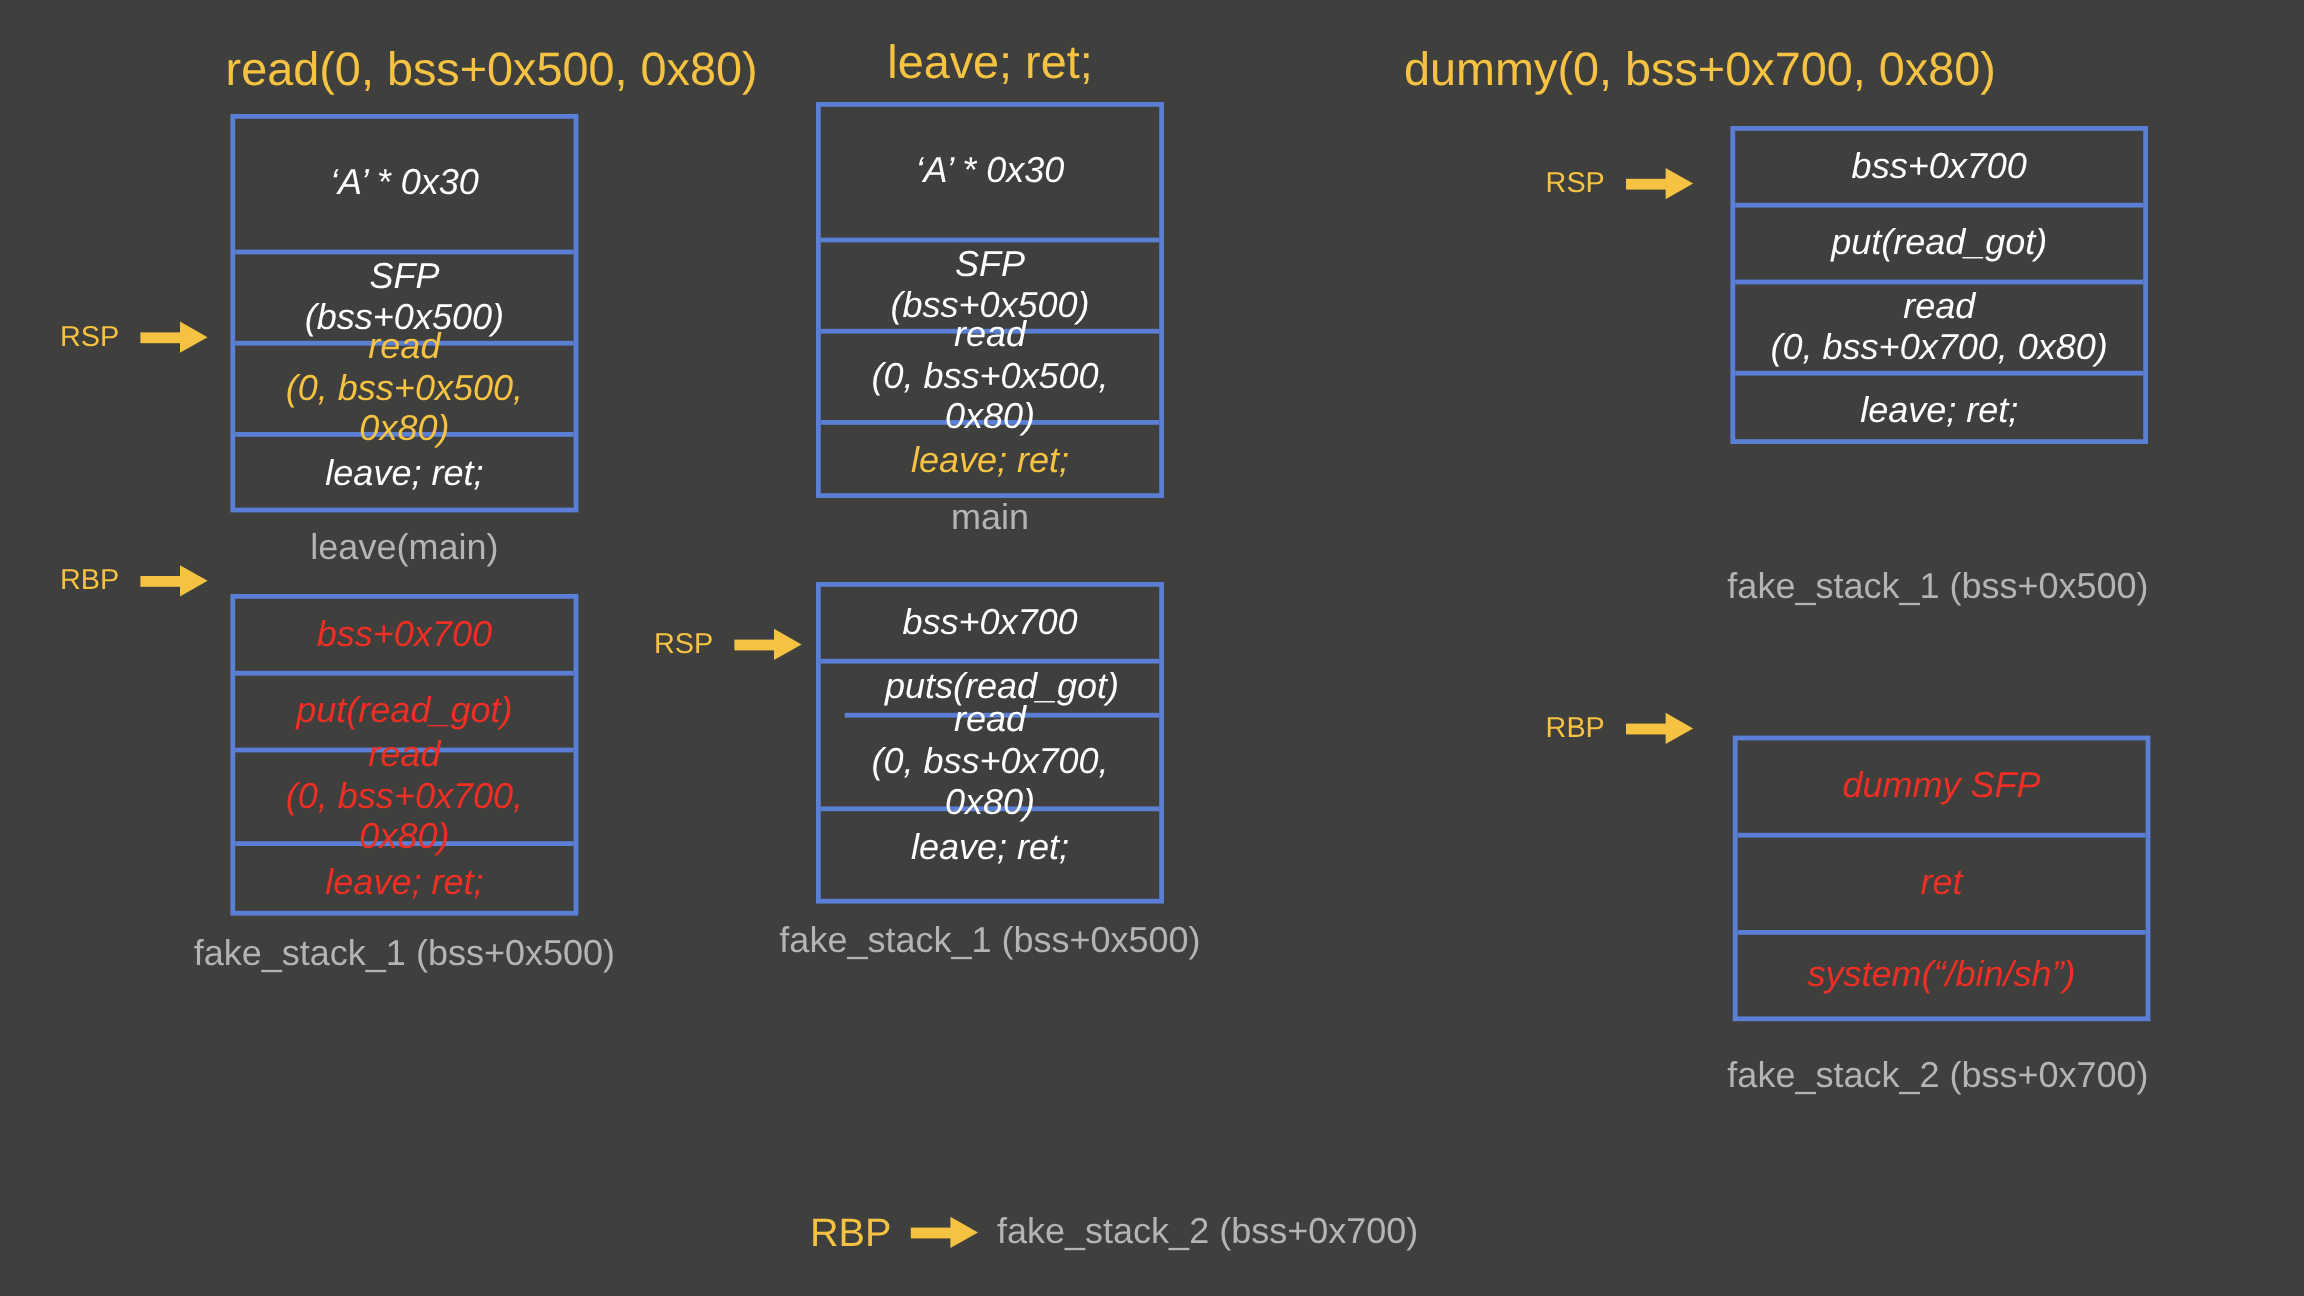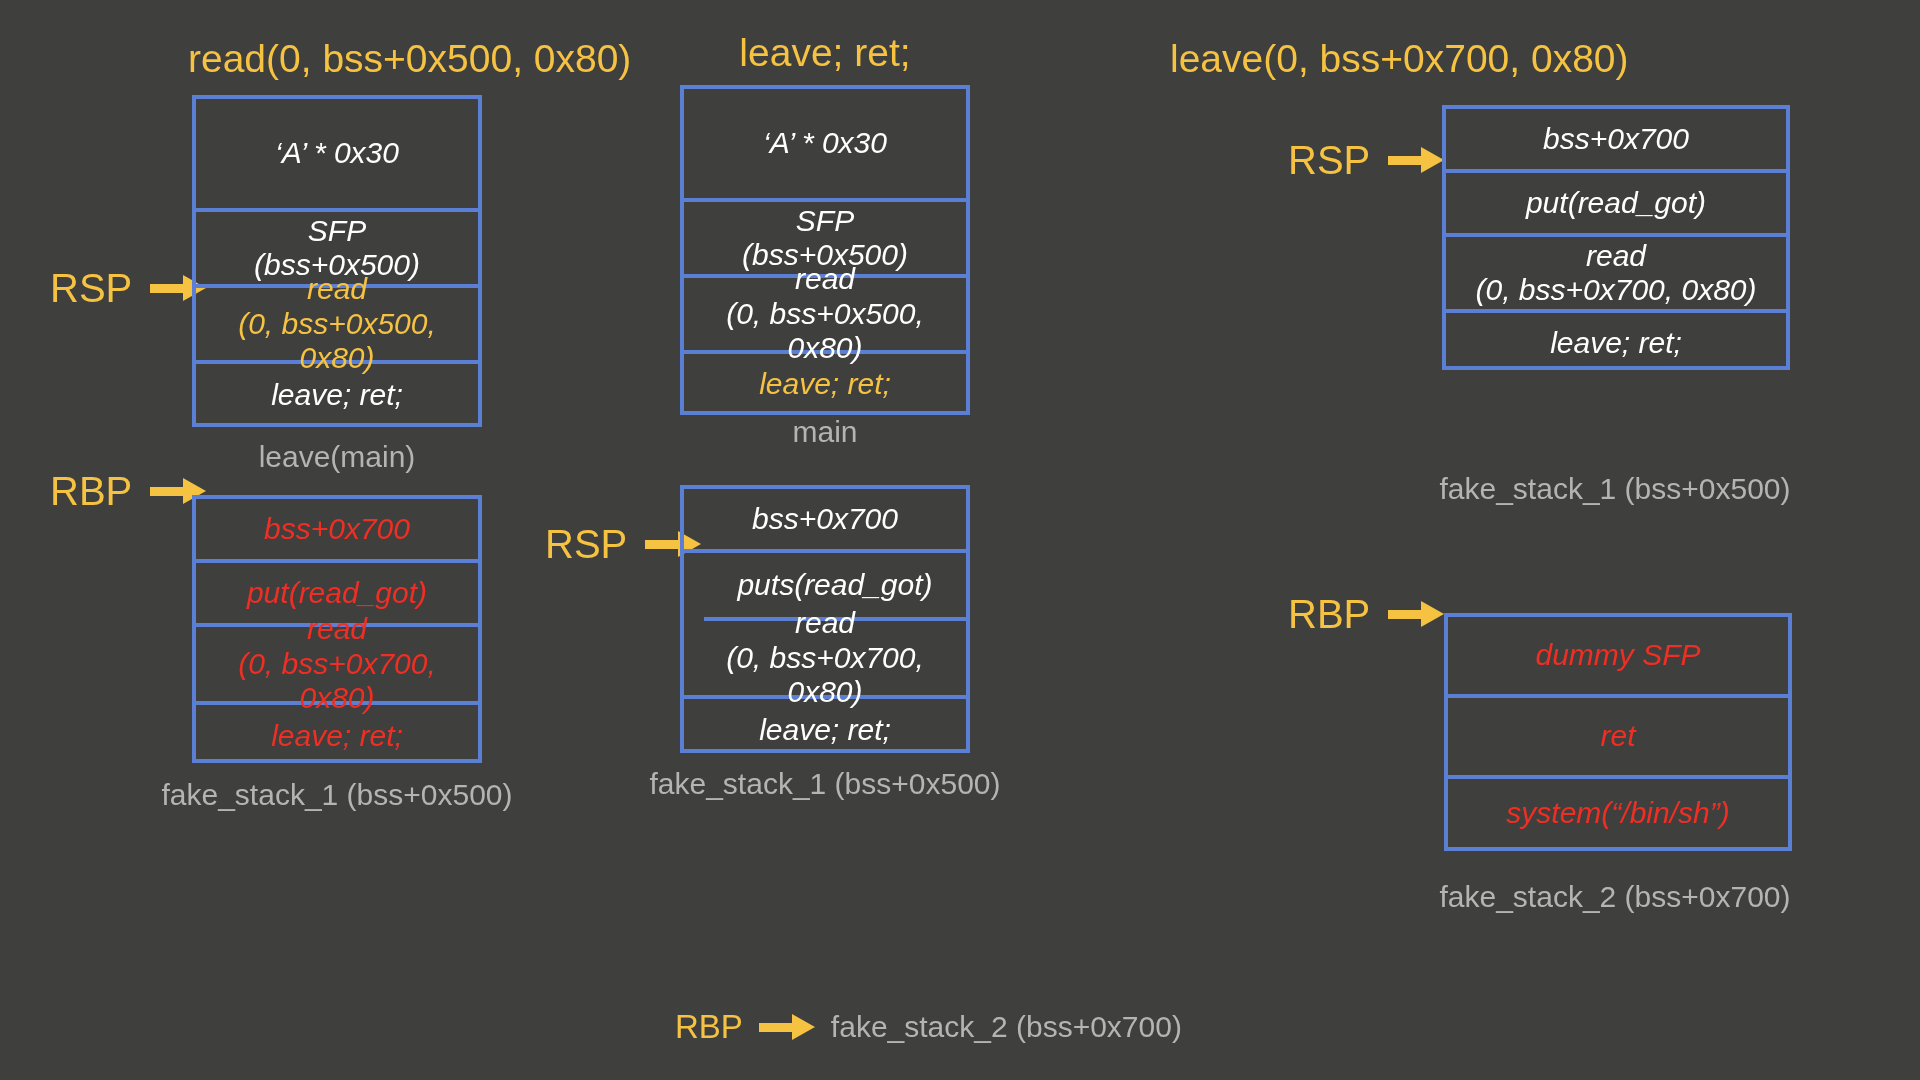--- a/index.html
+++ b/index.html
@@ -38,21 +38,21 @@
   
   .reg {
     position: absolute;
     display: flex;
     align-items: center;
     gap: 18px;
     white-space: nowrap;
   }
   .reg .reg-text {
     color: #f5c242;
-    font-size: 40px;
+    font-size: 24px;
     line-height: 1;
   }
   .arrow {
     position: relative;
     width: 56px;
     height: 26px;
     flex: 0 0 auto;
   }
   .arrow::before {
     content: "";
@@ -189,41 +189,41 @@
 
   <div class="reg" style="left:545px; top:524px;">
     <span class="reg-text">RSP</span>
     <span class="arrow"></span>
   </div>
 
   <div class="stack" style="left:680px; top:485px; width:290px; height:268px;">
     <div class="cell" style="height:64px;">
       <span>bss+0x700</span>
     </div>
-    <div class="cell" style="height:68px;margin-left:20px;">
+    <div class="cell" style="height:45px;margin-left:20px;">
       <span>puts(read_got)</span>
     </div>
     <div class="cell" style="height:78px;">
       <span>read</span>
       <span class="l2">(0, bss+0x700, 0x80)</span>
     </div>
     <div class="cell" style="height:62px;">
       <span>leave; ret;</span>
     </div>
   </div>
 
   <div class="caption" style="left:640px; top:767px; width:370px;">fake_stack_1 (bss+0x500)</div>
 
   <div class="footnote" style="left:675px; top:1010px;">
     <span class="reg-text">RBP</span>
     <span class="arrow"></span>
     <span class="note-text">fake_stack_2 (bss+0x700)</span>
   </div>
 
-  <div class="hdr" style="left:1170px; top:38px; width:330px;">leave(0, bss+0x700, 0x80)</div>
+  <div class="hdr" style="left:1170px; top:38px; width:330px;">dummy(0, bss+0x700, 0x80)</div>
 
   <div class="reg" style="left:1288px; top:140px;">
     <span class="reg-text">RSP</span>
     <span class="arrow"></span>
   </div>
 
   <div class="stack" style="left:1442px; top:105px; width:348px; height:265px;">
     <div class="cell" style="height:64px;">
       <span>bss+0x700</span>
     </div>

